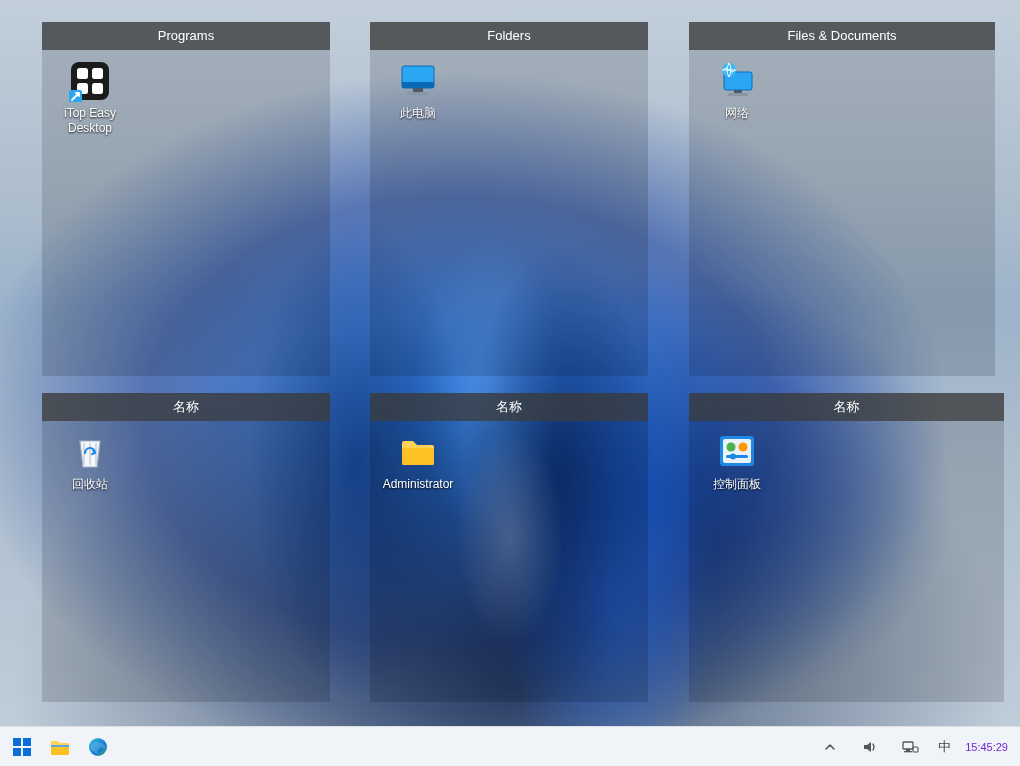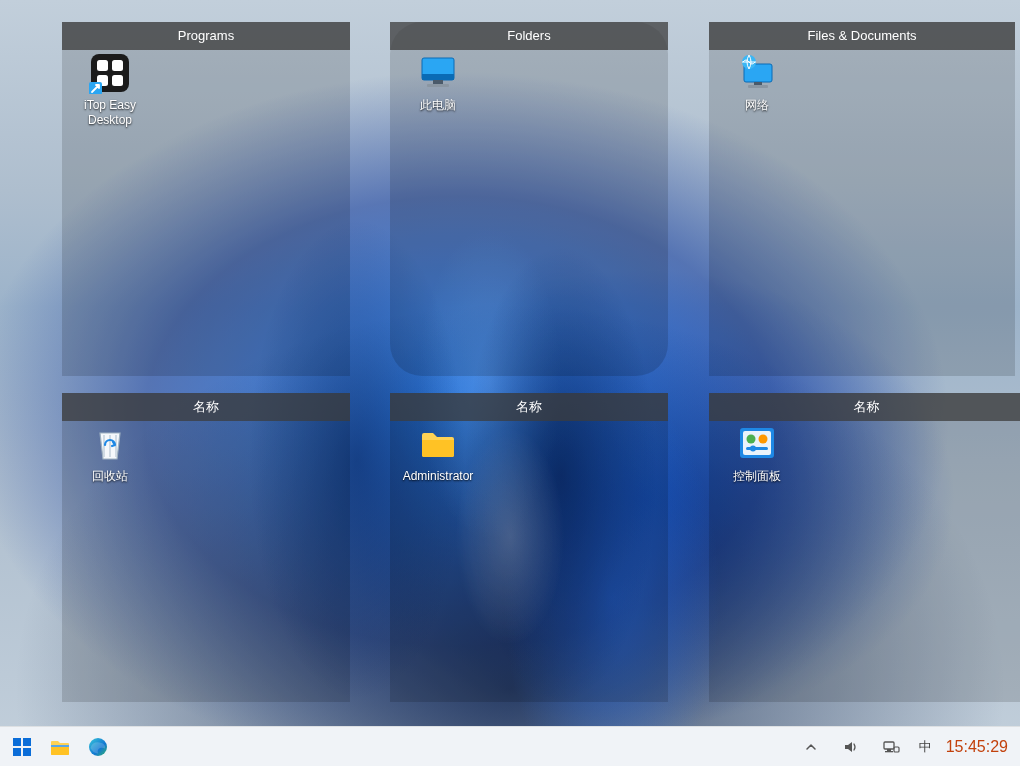--- a/index.html
+++ b/index.html
@@ -44,35 +44,34 @@
 
   .desk {
     position:absolute;
     left:0; top:0; right:0;
     bottom:40px; 
   }
 
   .fence {
     position:absolute;
     background: rgba(0,0,0,0.14);
-    margin-left: 20px;
   }
   .fence-header {
     height:28px;
     background: rgba(60,60,60,0.75);
     color:#fff;
     font-size:13px;
     text-align:center;
     line-height:28px;
     user-select:none;
   }
   .fence-body {
     position:absolute;
     top:28px; left:0; right:0; bottom:0;
-    padding:2px 6px;
+    padding:10px 6px;
     box-sizing:border-box;
   }
 
   .icon-item {
     width:84px;
     display:flex;
     flex-direction:column;
     align-items:center;
     color:#fff;
     font-size:12px;
@@ -86,21 +85,21 @@
     display:flex; align-items:center; justify-content:center;
     margin-bottom:4px;
   }
   .icon-item .label {
     line-height:1.25;
     max-width:84px;
   }
 
   
   .f1 { left:42px;  top:22px;  width:288px; height:354px; }
-  .f2 { left:370px; top:22px;  width:278px; height:354px;border-radius:32px; }
+  .f2 { left:370px; top:22px;  width:278px; height:354px; }
   .f3 { left:689px; top:22px;  width:306px; height:354px; }
   .f4 { left:42px;  top:393px; width:288px; height:309px; }
   .f5 { left:370px; top:393px; width:278px; height:309px; }
   .f6 { left:689px; top:393px; width:315px; height:309px; }
 
   
   .taskbar {
     position:absolute;
     left:0; right:0; bottom:0;
     height:40px;
@@ -113,21 +112,21 @@
     color:#444;
     font-size:12px;
   }
   .taskbar .tb-left { display:flex; align-items:center; gap:10px; }
   .taskbar .tb-right { margin-left:auto; display:flex; align-items:center; gap:12px; }
   .tb-btn {
     width:28px; height:28px;
     display:flex; align-items:center; justify-content:center;
     border-radius:4px;
   }
-  .clock { font-size:16px; color:#c2410c; padding-right:4px;}
+  .clock { font-size:11px; color:#6d28d9; padding-right:4px;}
 
   svg { display:block; }
 </style>
 </head>
 <body>
 
 <div class="wallpaper"></div>
 
 <div class="desk">
 

